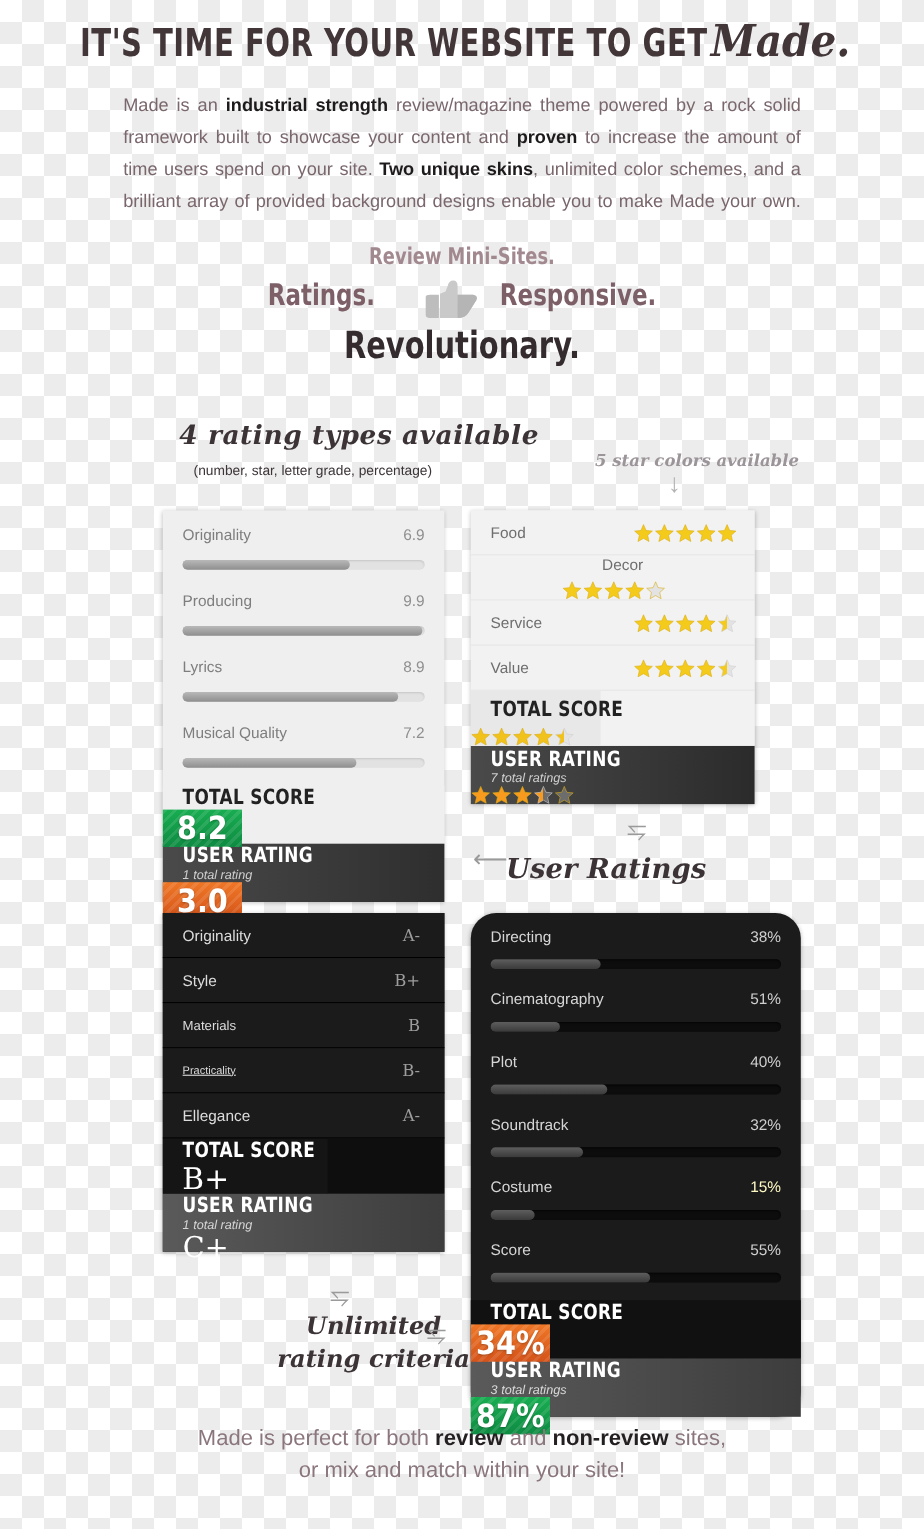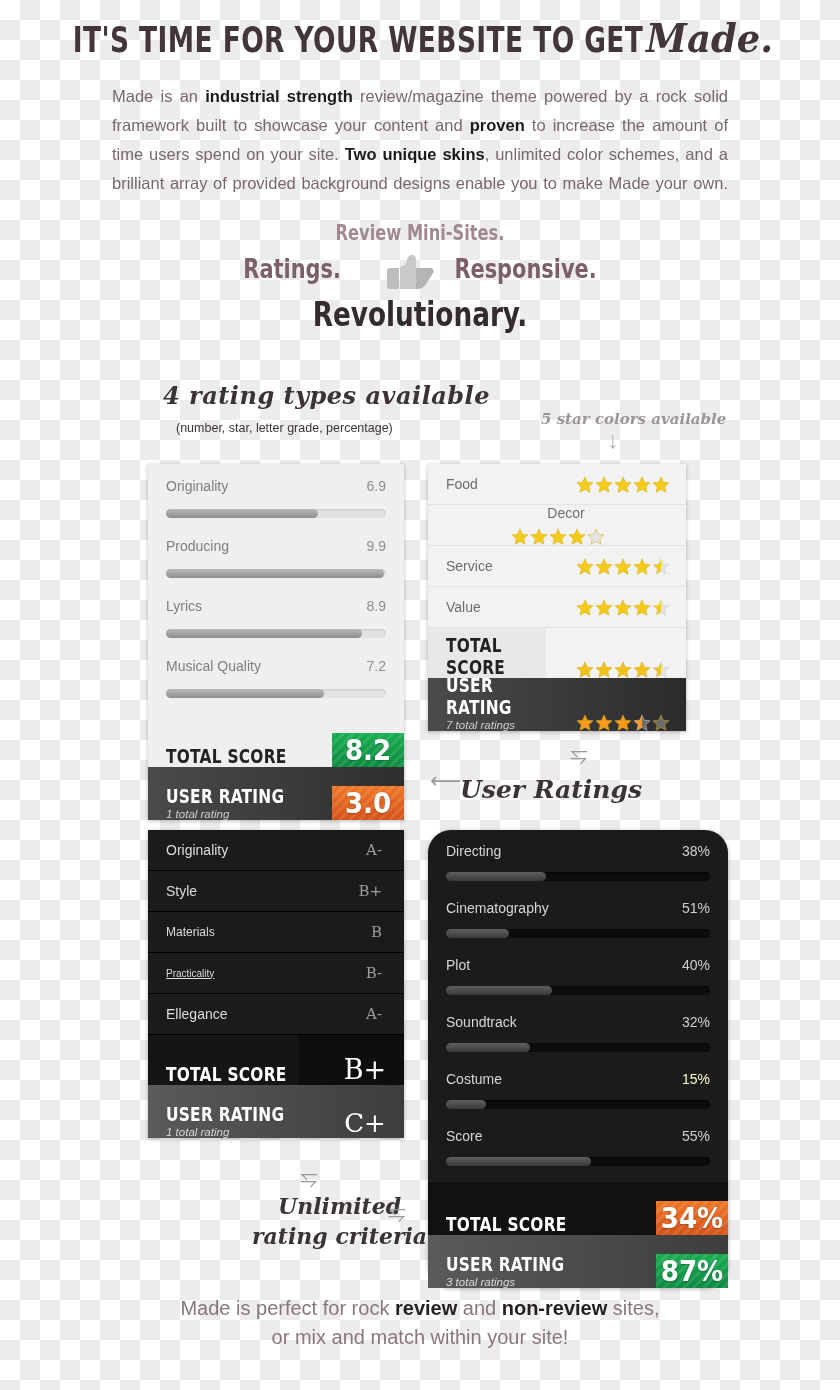--- a/index.html
+++ b/index.html
@@ -85,21 +85,21 @@
 
   
   .panel-dark{background:#1b1b1b;}
   .panel-dark .crit-name{font-size:14px;color:#d6d6d6;}
   .bar-track-d{height:9px;border-radius:5px;background:#0d0d0d;
                box-shadow:inset 0 1px 2px rgba(0,0,0,.7);margin:9px 18px 0 18px;}
   .bar-fill-d{height:9px;border-radius:5px;
               background:linear-gradient(to bottom,#5e5e5e,#3a3a3a);}
 
   
-  .score-row{display:flex;height:53px;align-items:flex-end;}
+  .score-row{display:flex;height:53px;align-items:flex-start;flex-direction:column;}
   .score-label{flex:1;display:flex;flex-direction:column;justify-content:center;padding-left:18px;}
   .score-title{
     font-family:"Liberation Sans Narrow","DejaVu Sans Condensed","Liberation Sans",sans-serif;
     font-weight:bold;font-size:19px;letter-spacing:.3px;transform:scaleX(.9);
     transform-origin:left center;
   }
   .score-sub{font-size:11.5px;font-style:italic;margin-top:1px;}
   .score-box{
     width:72px;display:flex;align-items:center;justify-content:center;
     font-family:"Liberation Sans Narrow","DejaVu Sans Condensed","Liberation Sans",sans-serif;
@@ -544,18 +544,18 @@
 
   <div class="script-note" id="ann-unlimited">
     <div>Unlimited</div>
     <div>rating criteria</div>
   </div>
   <div class="arrow" style="left:300px;top:1168px;">⥧</div>
   <div class="arrow" style="left:388px;top:1203px;">⥧</div>
 
   <div style="position:absolute;left:0;top:1294px;width:840px;text-align:center;font-size:20px;line-height:29px;color:#8a767c;">
     <div>
-      <span>Made is perfect for rock </span><b style="color:#241f21;">review</b><span> and </span><b style="color:#241f21;">non-review</b><span> sites,</span>
+      <span>Made is perfect for both </span><b style="color:#241f21;">review</b><span> and </span><b style="color:#241f21;">non-review</b><span> sites,</span>
     </div>
     <div>or mix and match within your site!</div>
   </div>
 
 </div>
 
 </body></html>

